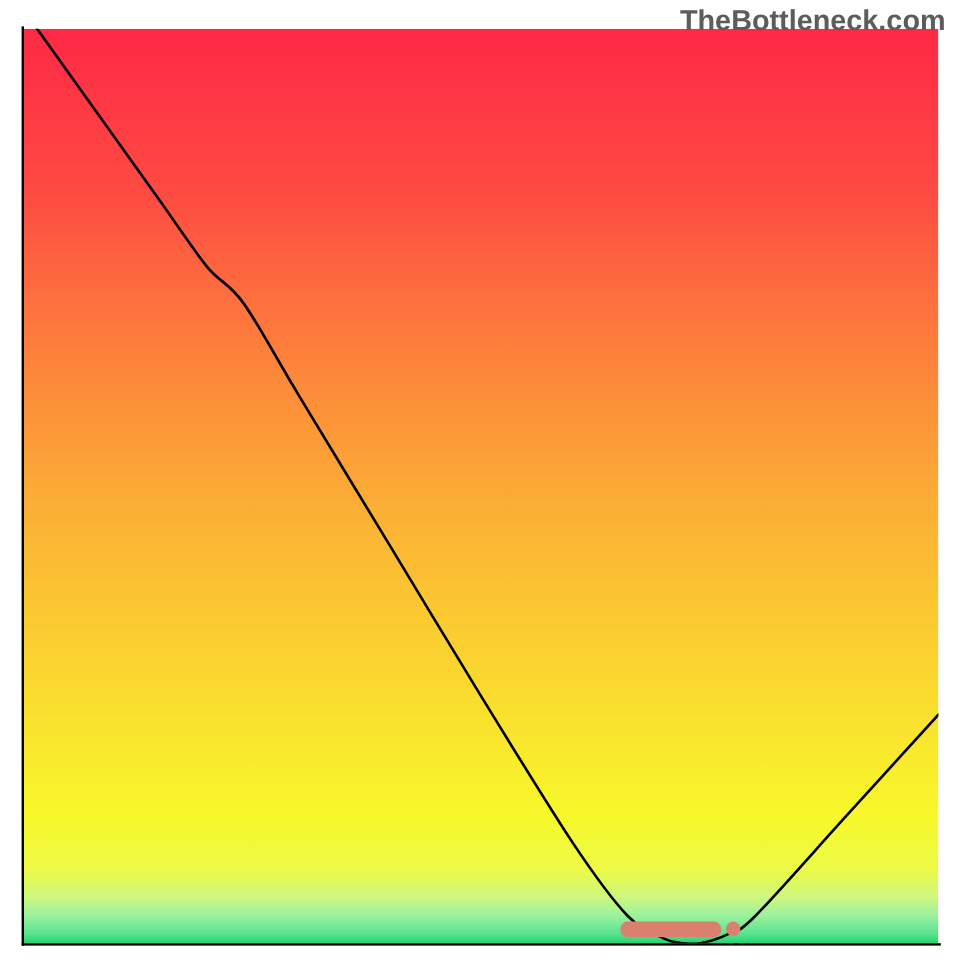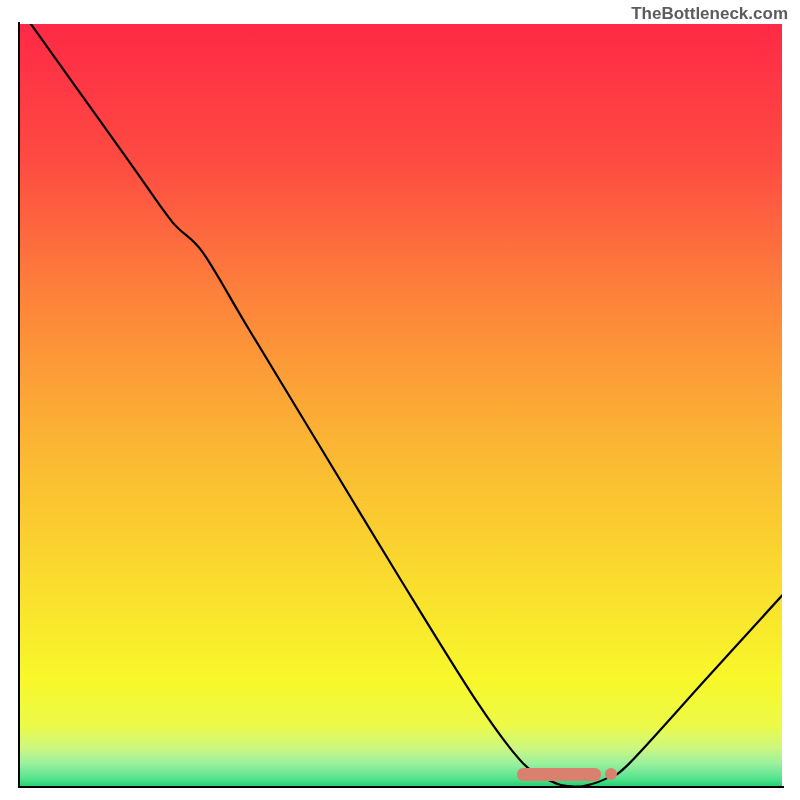--- a/index.html
+++ b/index.html
@@ -1,17 +1,17 @@
 <!DOCTYPE html>
 <html><head>
 <meta charset="utf-8">
 <style>
   * { margin: 0; padding: 0; box-sizing: border-box; }
   body { width: 800px; height: 800px; background: #fff; position: relative; font-family: Arial, sans-serif; }
-  .watermark { position: absolute; top: 4px; right: 12px; font-size: 17px; font-weight: bold; color: #5c5c5c; z-index: 10; }
+  .watermark { position: absolute; top: 4px; right: 12px; font-size: 24px; font-weight: bold; color: #5c5c5c; z-index: 10; }
   .plot-area { position: absolute; left: 20px; top: 24px; width: 762px; height: 762px; }
   .gradient-bg { position: absolute; inset: 0; }
   .curve-svg { position: absolute; inset: 0; width: 100%; height: 100%; }
   .marker-blob { position: absolute; height: 13px; background: #d9806f; border-radius: 6px; }
   .marker-dot { position: absolute; width: 12px; height: 12px; background: #d9806f; border-radius: 50%; }
   .axis-line { position: absolute; background: #000; }
 </style>
 </head>
 <body>
 

